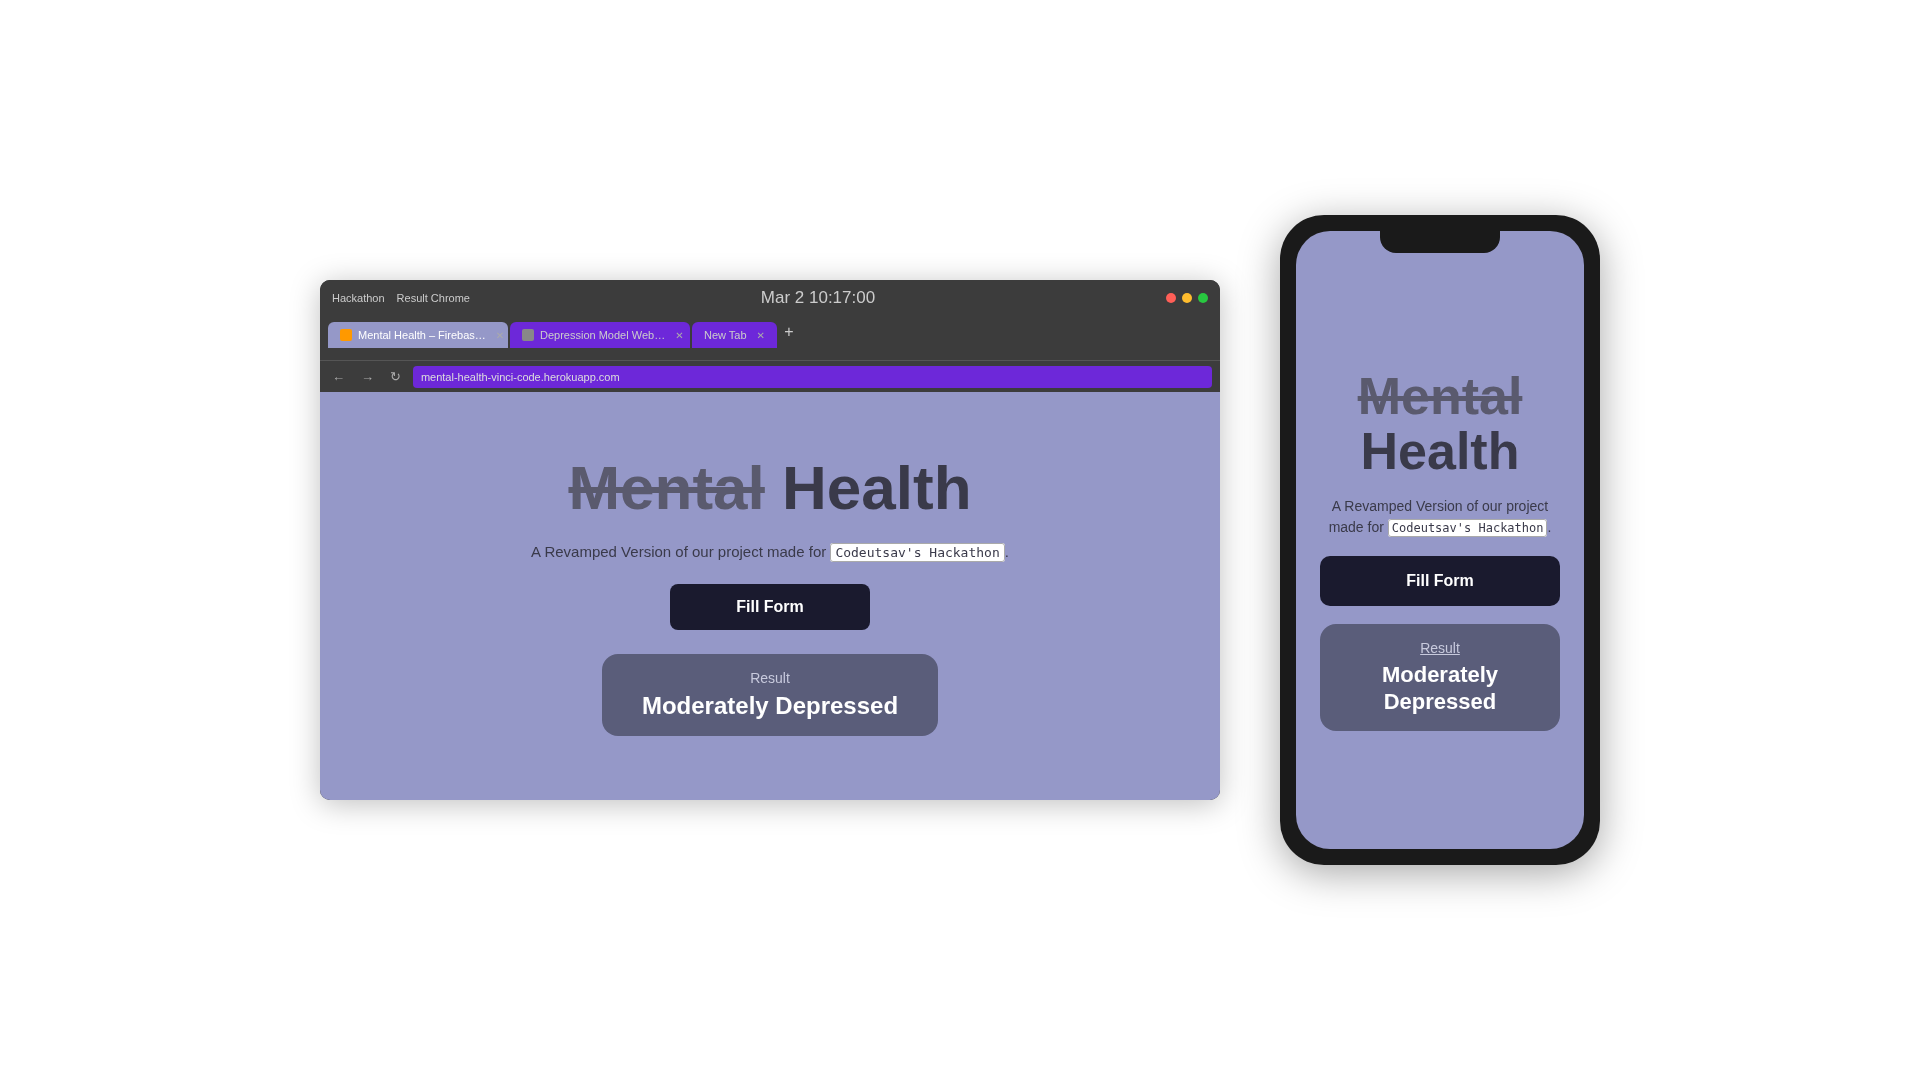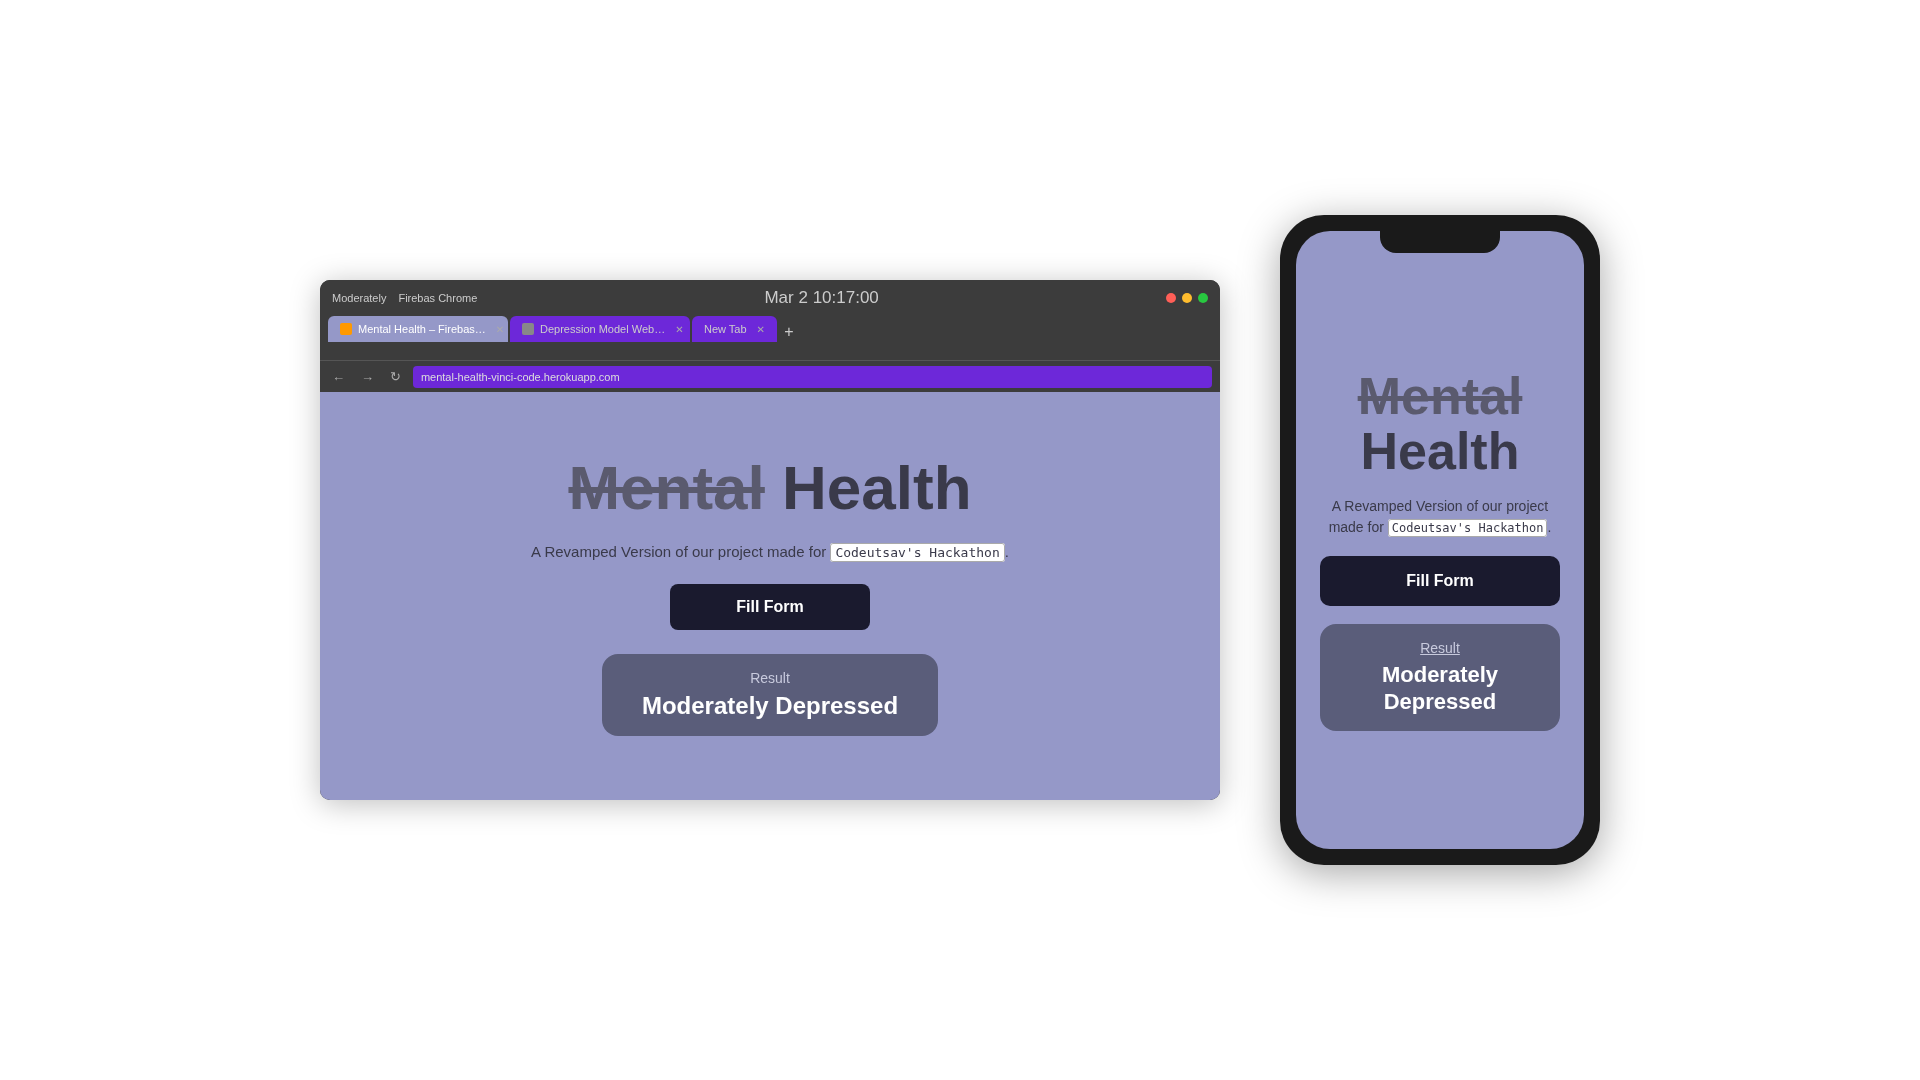--- a/index.html
+++ b/index.html
@@ -63,20 +63,21 @@
 
     .win-btn {
       width: 10px; height: 10px; border-radius: 50%;
     }
     .win-btn.close { background: #ff5f57; }
     .win-btn.min   { background: #ffbd2e; }
     .win-btn.max   { background: #28c840; }
 
     .browser-tabs {
       display: flex;
+      align-items: flex-end;
       padding: 0 8px;
       height: 32px;
       gap: 2px;
     }
 
     .browser-tab {
       height: 26px;
       padding: 0 12px;
       border-radius: 6px 6px 0 0;
       font-size: 11px;
@@ -322,22 +323,22 @@
     }
   </style>
 </head>
 <body>
 
 <div class="browser-mockup">
 
   <div class="browser-chrome">
     <div class="browser-topbar">
       <div class="browser-topbar-left">
-        <span>Moderately</span>
-        <span>Firebas Chrome</span>
+        <span>Hackathon</span>
+        <span>Result Chrome</span>
       </div>
       <div class="browser-topbar-center">Mar 2  10:17:00</div>
       <div class="browser-topbar-right">
         <div class="win-btn close"></div>
         <div class="win-btn min"></div>
         <div class="win-btn max"></div>
       </div>
     </div>
 
     <div class="browser-tabs">

